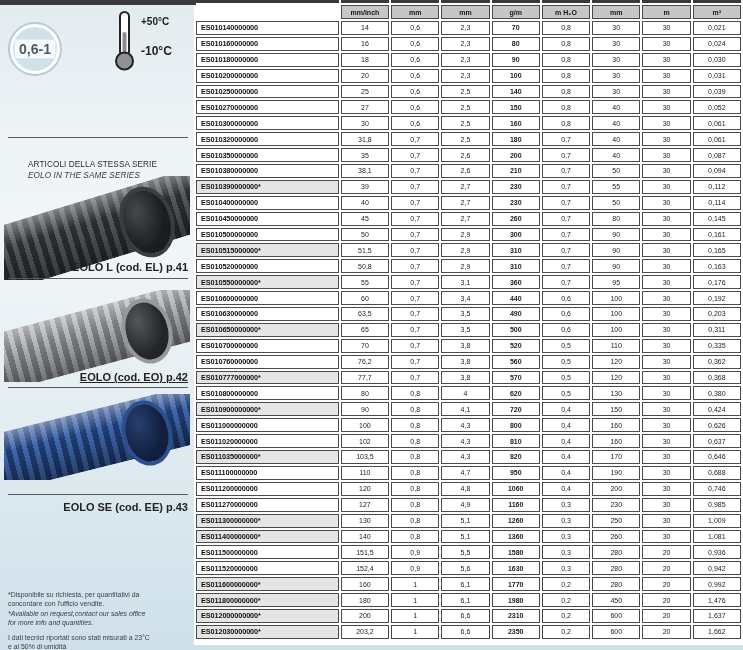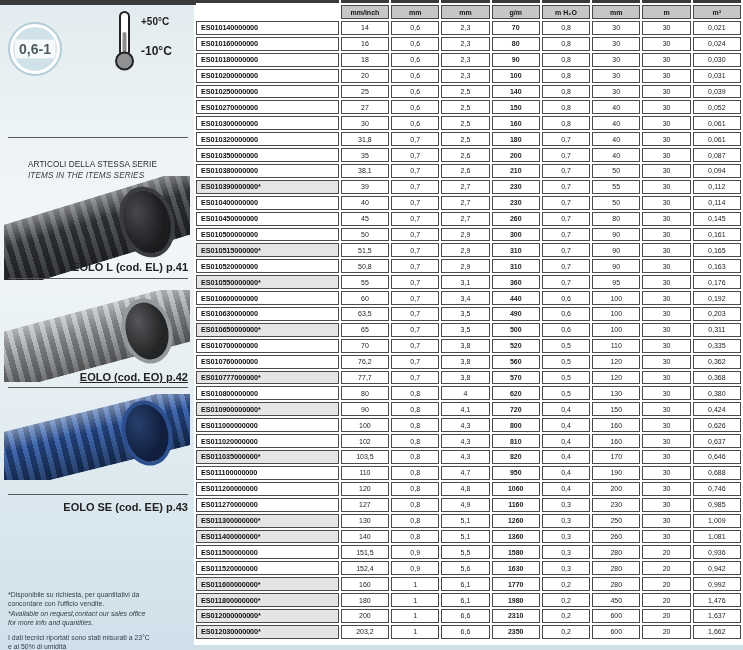--- a/index.html
+++ b/index.html
@@ -91,21 +91,21 @@
         <circle cx="12.5" cy="51" r="8.5" fill="#8f9193" stroke="#222" stroke-width="2"></circle>
       </svg>
     </div>
     <div class="temp-max">+50°C</div>
     <div class="temp-min">-10°C</div>
 
     <div class="divider d1"></div>
 
     <div class="series-title">
       <div>ARTICOLI DELLA STESSA SERIE</div>
-      <div class="en">ITEMS IN THE ITEMS SERIES</div>
+      <div class="en">EOLO IN THE SAME SERIES</div>
     </div>
 
     <div class="hose h1">
       <div class="tube"></div>
       <div class="opening"></div>
     </div>
     <div class="hose-label l1">EOLO L (cod. EL) p.41</div>
     <div class="divider d2"></div>
 
     <div class="hose h2">

